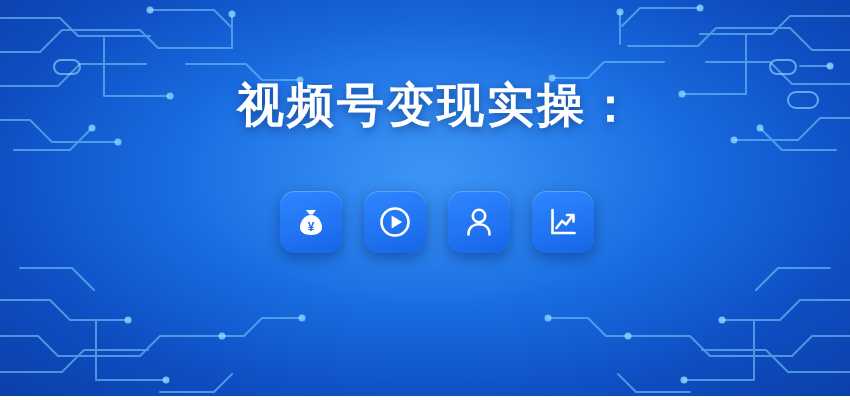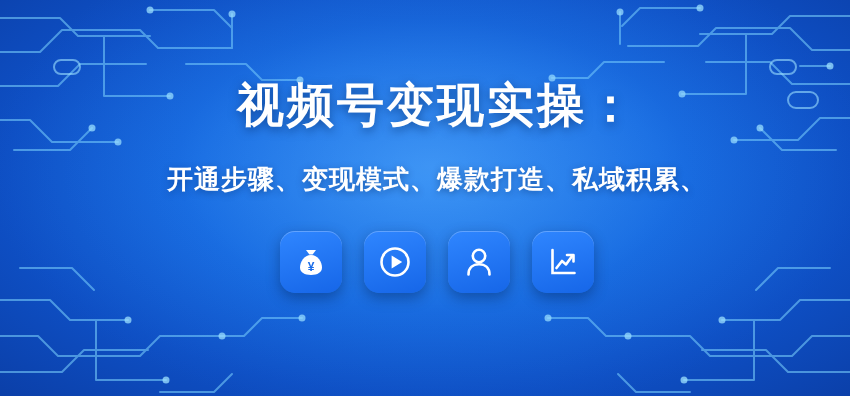--- a/index.html
+++ b/index.html
@@ -165,21 +165,20 @@
       <rect x="54" y="60" width="26" height="14" rx="7"></rect>
       <rect x="788" y="92" width="30" height="16" rx="8"></rect>
     </g>
   </svg>
 
   <div class="glow"></div>
 
   <div class="content">
     <div class="title">视频号变现实操：</div>
     <div class="subtitle">
-      <div>开通步骤、变现模式、爆款打造、私域积累、</div>
     </div>
 
     <div class="icons">
 
       <div class="icon-tile">
         <svg width="36" height="36" viewBox="0 0 36 36">
           <path d="M13 6 h10 l-3.4 4.4 h-3.2 z" fill="#ffffff"></path>
           <path d="M18 11 c7 0 11 7.2 11 12.6 C29 28.6 24.4 31 18 31 C11.6 31 7 28.6 7 23.6 C7 18.2 11 11 18 11 z" fill="#ffffff"></path>
           <text x="18" y="26.5" font-family="Liberation Sans, sans-serif" font-size="12" font-weight="bold" fill="#1a6ce8" text-anchor="middle">¥</text>
         </svg>

